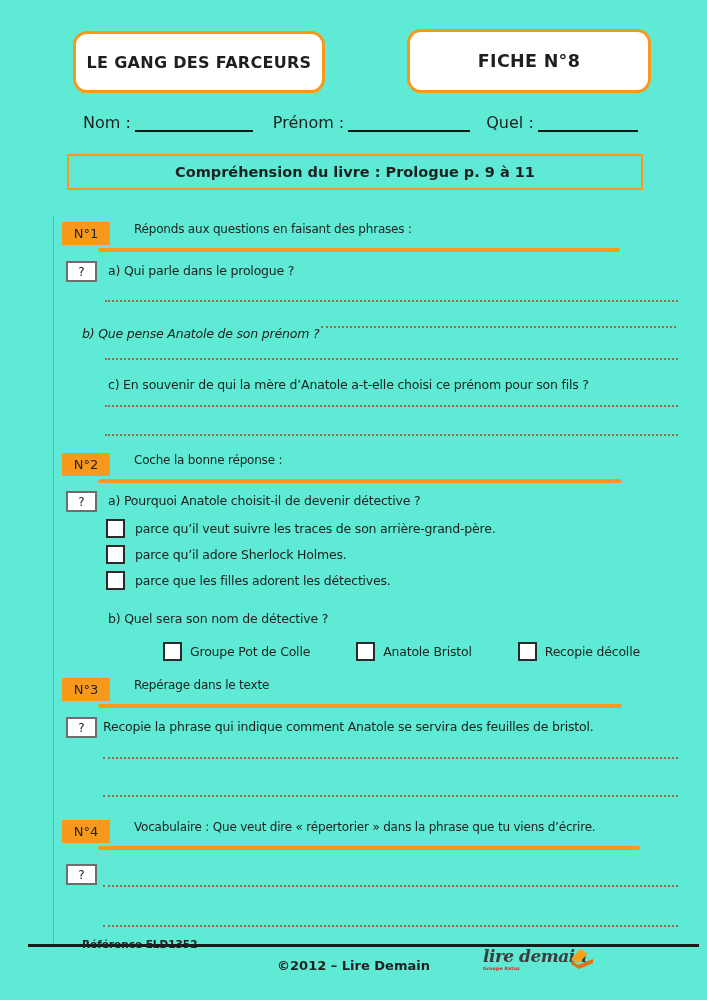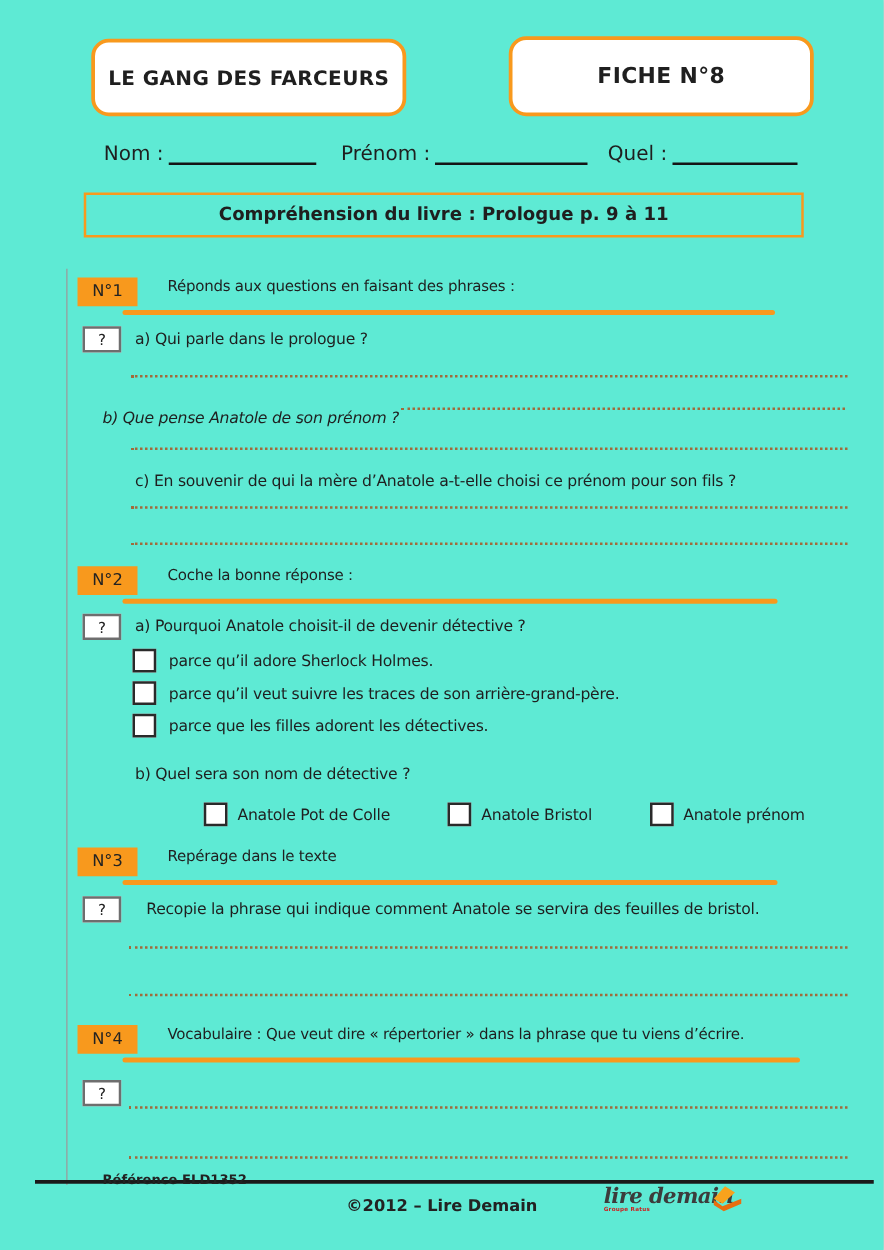--- a/index.html
+++ b/index.html
@@ -132,60 +132,60 @@
     <div class="rule" style="width:524px;"></div>
 
     <div class="qrow" style="margin-top:8px;">
       <span class="qbox">?</span>
       <span class="qtext">a) Pourquoi Anatole choisit-il de devenir détective ?</span>
     </div>
 
     <div class="opt-col">
       <div class="opt-row">
         <span class="cb"></span>
+        <span class="opt-label">parce qu’il veut suivre les traces de son arrière-grand-père.</span>
+      </div>
+      <div class="opt-row">
+        <span class="cb"></span>
         <span class="opt-label">parce qu’il adore Sherlock Holmes.</span>
-      </div>
-      <div class="opt-row">
-        <span class="cb"></span>
-        <span class="opt-label">parce qu’il veut suivre les traces de son arrière-grand-père.</span>
       </div>
       <div class="opt-row">
         <span class="cb"></span>
         <span class="opt-label">parce que les filles adorent les détectives.</span>
       </div>
     </div>
 
     <div class="plain-q" style="margin-top:21px;">b) Quel sera son nom de détective ?</div>
 
     <div class="opt-hrow">
       <div class="opt-h" style="margin-right:46px;">
         <span class="cb"></span>
-        <span class="opt-label">Anatole Pot de Colle</span>
+        <span class="opt-label">Groupe Pot de Colle</span>
       </div>
       <div class="opt-h" style="margin-right:46px;">
         <span class="cb"></span>
         <span class="opt-label">Anatole Bristol</span>
       </div>
       <div class="opt-h">
         <span class="cb"></span>
-        <span class="opt-label">Anatole prénom</span>
+        <span class="opt-label">Recopie décolle</span>
       </div>
     </div>
   </div>
 
   <div class="section" style="top:678px;">
     <div class="sec-head">
       <span class="badge">N°3</span>
       <span class="sec-title">Repérage dans le texte</span>
     </div>
     <div class="rule" style="width:524px;"></div>
 
     <div class="qrow" style="margin-top:9px;">
       <span class="qbox">?</span>
-      <span class="qtext" style="margin-left:20px;">Recopie la phrase qui indique comment Anatole se servira des feuilles de bristol.</span>
+      <span class="qtext" style="margin-left:6px;">Recopie la phrase qui indique comment Anatole se servira des feuilles de bristol.</span>
     </div>
     <div class="dots wide" style="margin-top:17px;"></div>
     <div class="dots wide" style="margin-top:34px;"></div>
   </div>
 
   <div class="section" style="top:820px;">
     <div class="sec-head">
       <span class="badge">N°4</span>
       <span class="sec-title">Vocabulaire : Que veut dire « répertorier » dans la phrase que tu viens d’écrire.</span>
     </div>

